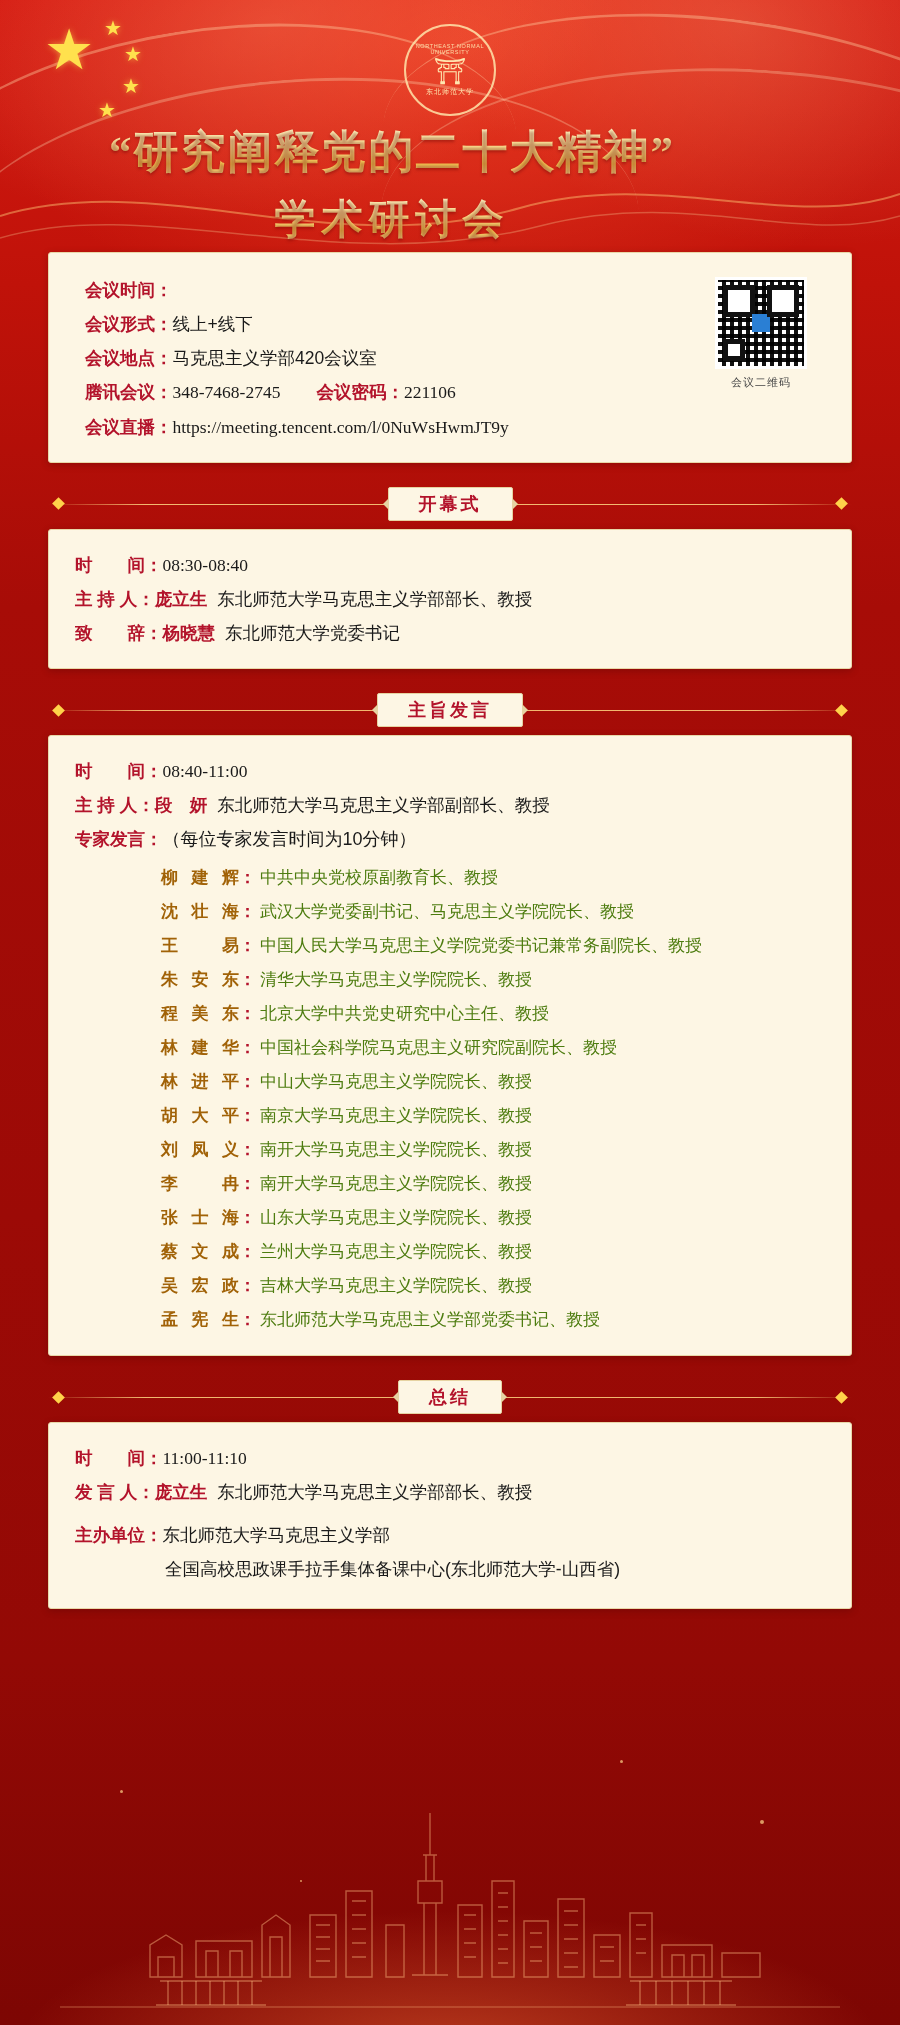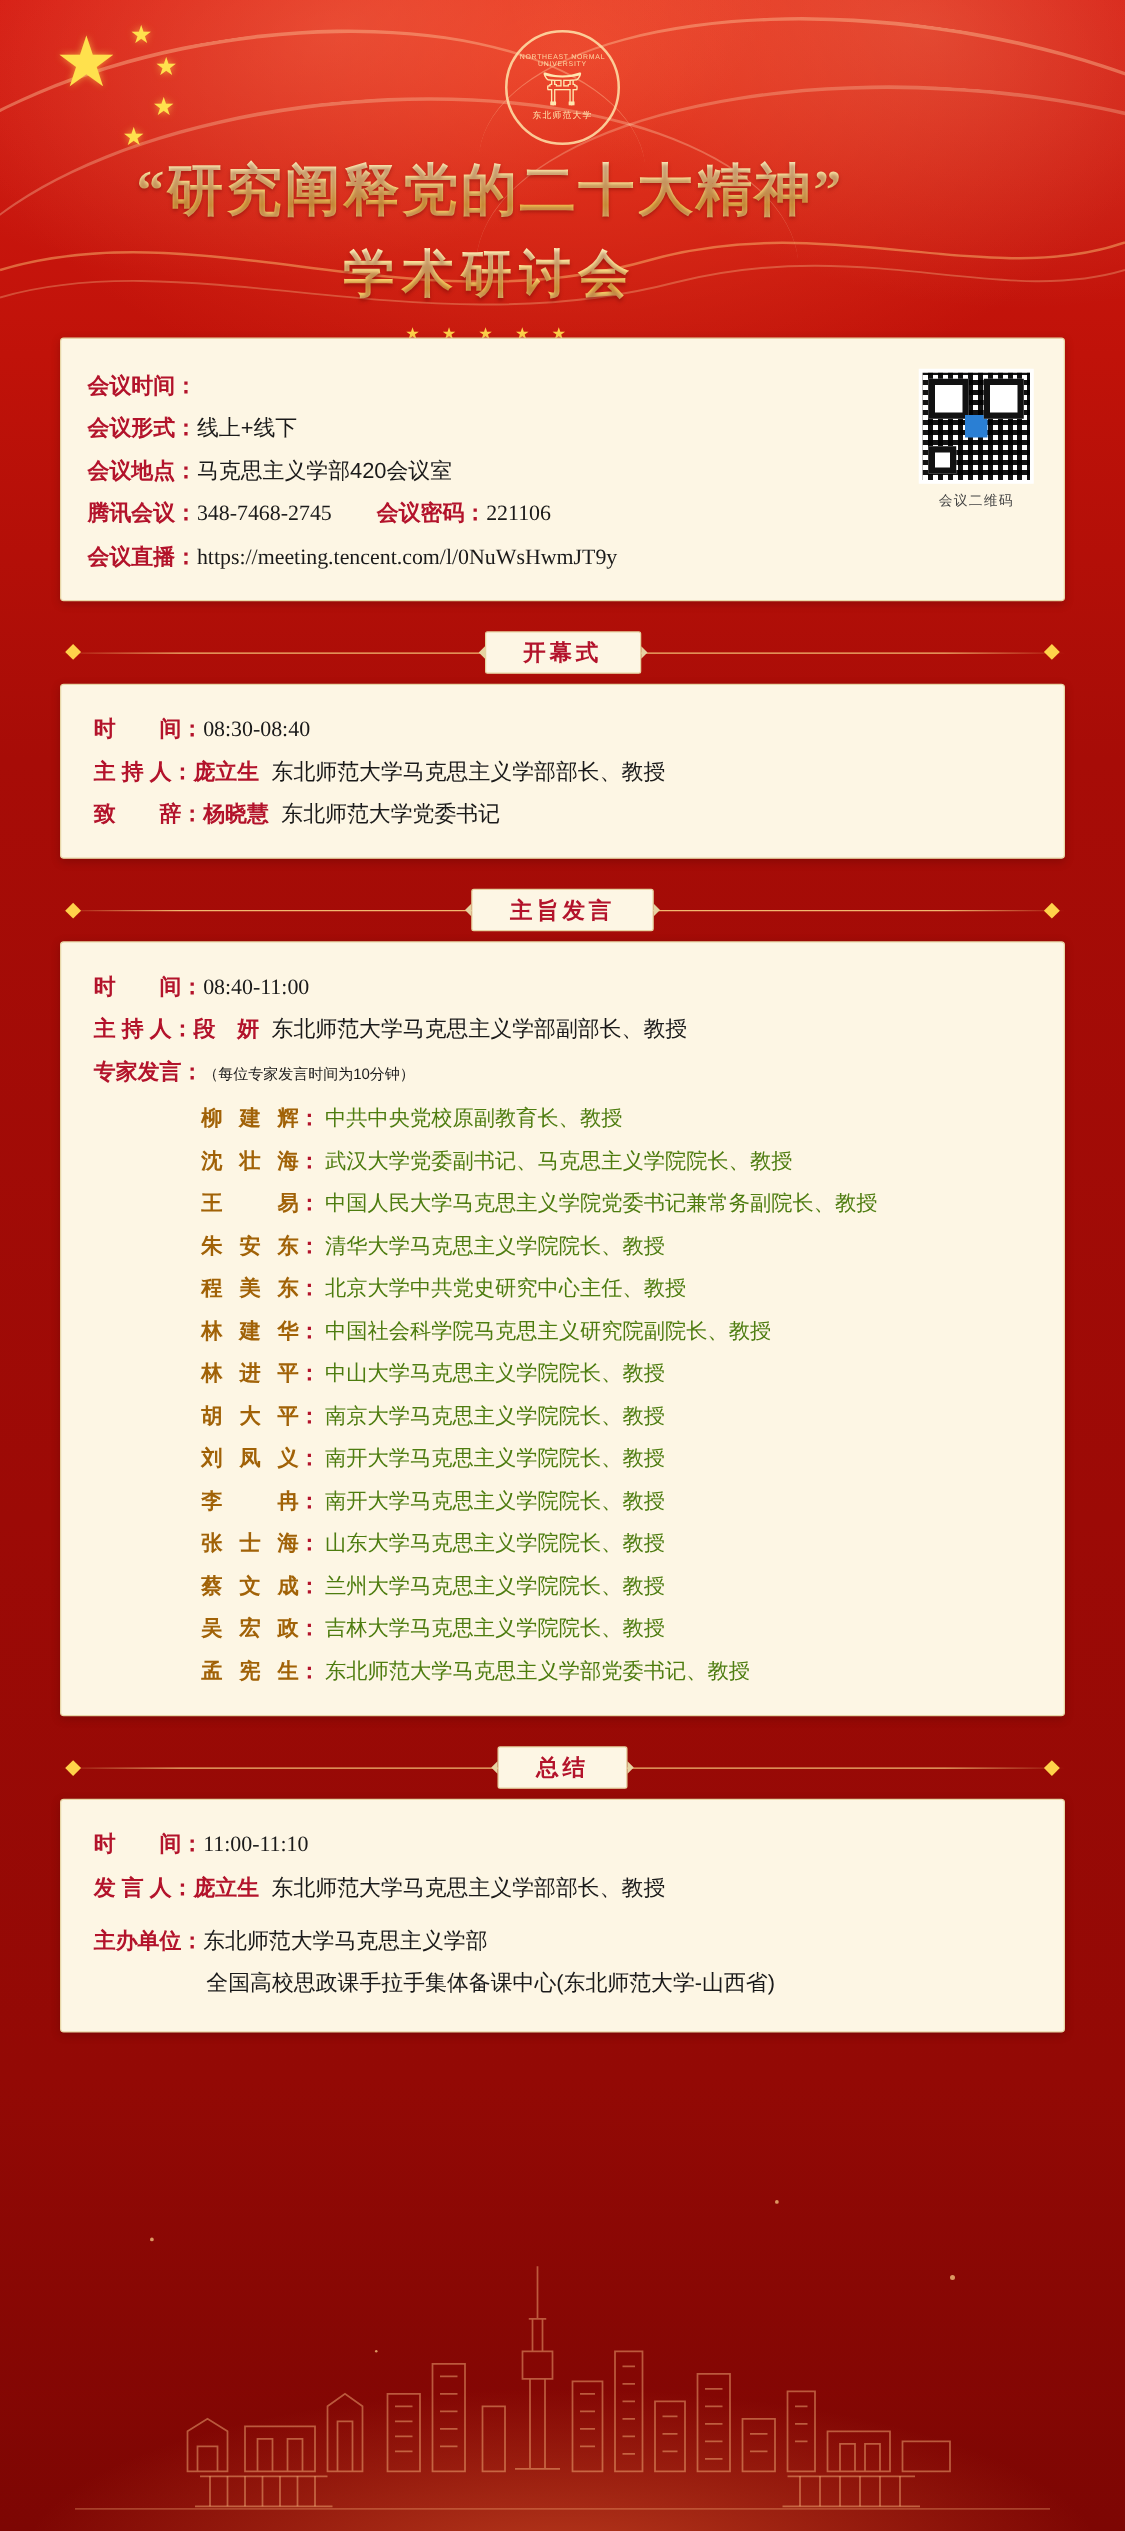--- a/index.html
+++ b/index.html
@@ -89,29 +89,29 @@
   
   .panel {
     position: relative;
     margin: 0 48px;
     background: #fdf6e4;
     border: 1px solid #e8d7a8;
     border-radius: 3px;
     box-shadow: 0 2px 7px rgba(60,0,0,.28);
     padding: 18px 26px;
   }
-  .panel.info { margin-top: 18px; padding: 20px 26px 18px 21px; }
+  .panel.info { padding: 20px 26px 18px 36px; }
 
   .row { display: flex; align-items: baseline; font-size: 17.5px; color: #1d1d1d; line-height: 1.95; }
   .lbl { color: #b3132b; font-weight: bold; white-space: nowrap; }
   .val { color: #1a1a1a; }
   .val.serif { font-family: "Liberation Serif", serif; }
 
   .qr {
-    position: absolute; right: 24px; top: 24px; width: 92px; text-align: center;
+    position: absolute; right: 44px; top: 24px; width: 92px; text-align: center;
   }
   .qr-box {
     width: 92px; height: 92px;
     background:
       repeating-linear-gradient(90deg,#fff 0 4px,#111 4px 8px),
       repeating-linear-gradient(0deg,#fff 0 4px,#111 4px 8px);
     background-blend-mode: multiply;
     border: 3px solid #fff;
     position: relative;
   }
@@ -164,21 +164,21 @@
   
   .speakers { margin-top: 4px; }
   .sp-row { display: flex; font-size: 17px; line-height: 2.0; padding-left: 86px; }
   .sp-name {
     color: #a16207; font-weight: bold; white-space: nowrap;
     width: 78px; text-align: justify; text-align-last: justify;
   }
   .sp-colon { color: #b3132b; font-weight: bold; }
   .sp-title { color: #4d7c0f; margin-left: 4px; }
 
-  .note { font-size: 12px; color: #1a1a1a; }
+  .note { font-size: 18px; color: #1a1a1a; }
 
   
   .skyline { position: absolute; left: 0; bottom: 0; width: 900px; height: 230px; pointer-events: none; }
   .glow-bottom {
     position: absolute; left: 0; bottom: 0; width: 900px; height: 260px;
     background: radial-gradient(ellipse 620px 200px at 50% 110%, rgba(255,120,60,.45), rgba(255,90,40,0) 70%);
     pointer-events: none;
   }
   .spark { position: absolute; background: #ffd68a; border-radius: 50%; opacity: .7; }
 </style>

